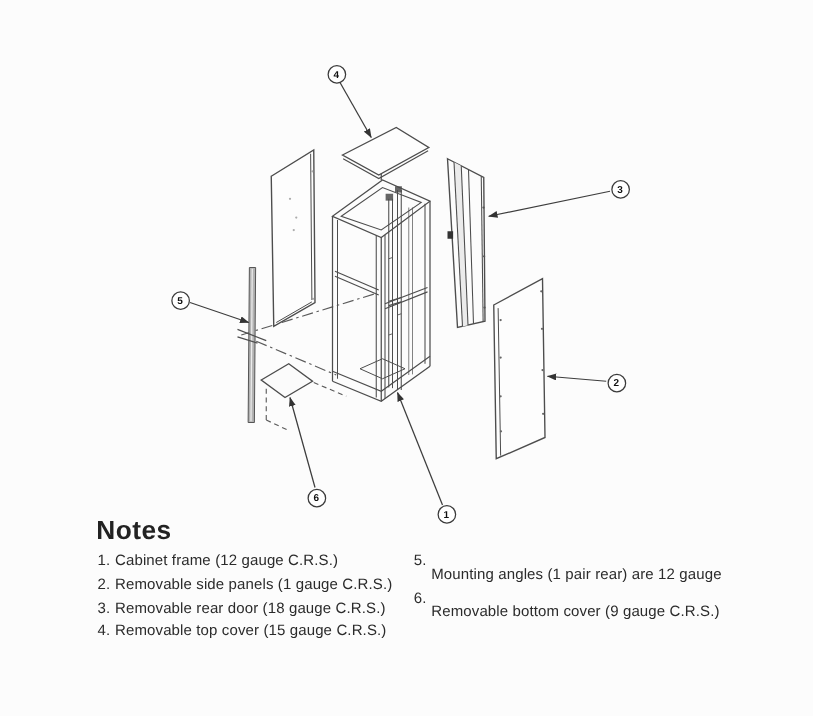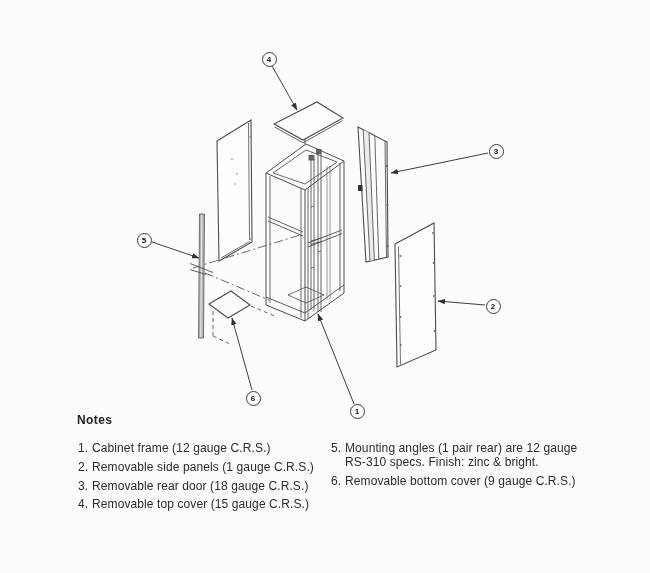--- a/index.html
+++ b/index.html
@@ -9,29 +9,29 @@
   }
   svg{position:absolute;left:0;top:0;}
   .balloon{
     position:absolute;width:15px;height:15px;box-sizing:border-box;
     border:1.3px solid #3a3a3a;border-radius:50%;background:#fff;
     display:flex;align-items:center;justify-content:center;
     font-size:8px;font-weight:bold;color:#111;z-index:3;
   }
   .notes{position:absolute;left:77px;top:413px;width:566px;z-index:2;}
   .notes-heading{
-    margin:0;font-size:12px;font-weight:bold;letter-spacing:.4px;color:#222;
+    margin:0;font-size:21px;font-weight:bold;letter-spacing:.4px;color:#222;
   }
   .col-left{position:absolute;left:1px;top:28px;width:262px;}
   .col-right{position:absolute;left:254px;top:28px;width:312px;}
   .note-item{display:flex;font-size:12px;line-height:14px;margin-bottom:5px;letter-spacing:.1px;}
   .col-left .note-item{margin-bottom:4.8px;}
   .note-num{flex:none;width:14px;}
   .note-text{flex:1;}
-  .note-line{display:block;}
+  .note-line{display:block;margin-top:11px;}
   .col-right .note-item + .note-item{margin-top:5px;}
 </style>
 </head>
 <body>
 
 <div class="stage">
 
   <svg width="650" height="573" viewBox="0 0 650 573">
     <defs>
       <marker id="arw" markerWidth="8" markerHeight="6" refX="7" refY="2.75" orient="auto" markerUnits="userSpaceOnUse">
@@ -184,21 +184,20 @@
         <span class="note-num">4.</span>
         <span class="note-text">Removable top cover (15 gauge C.R.S.)</span>
       </div>
     </div>
 
     <div class="col-right">
       <div class="note-item">
         <span class="note-num">5.</span>
         <span class="note-text">
           <span class="note-line">Mounting angles (1 pair rear) are 12 gauge</span>
-          <span class="note-line">RS-310 specs. Finish: zinc &amp; bright.</span>
         </span>
       </div>
       <div class="note-item">
         <span class="note-num">6.</span>
         <span class="note-text">
           <span class="note-line">Removable bottom cover (9 gauge C.R.S.)</span>
         </span>
       </div>
     </div>
   </div>

